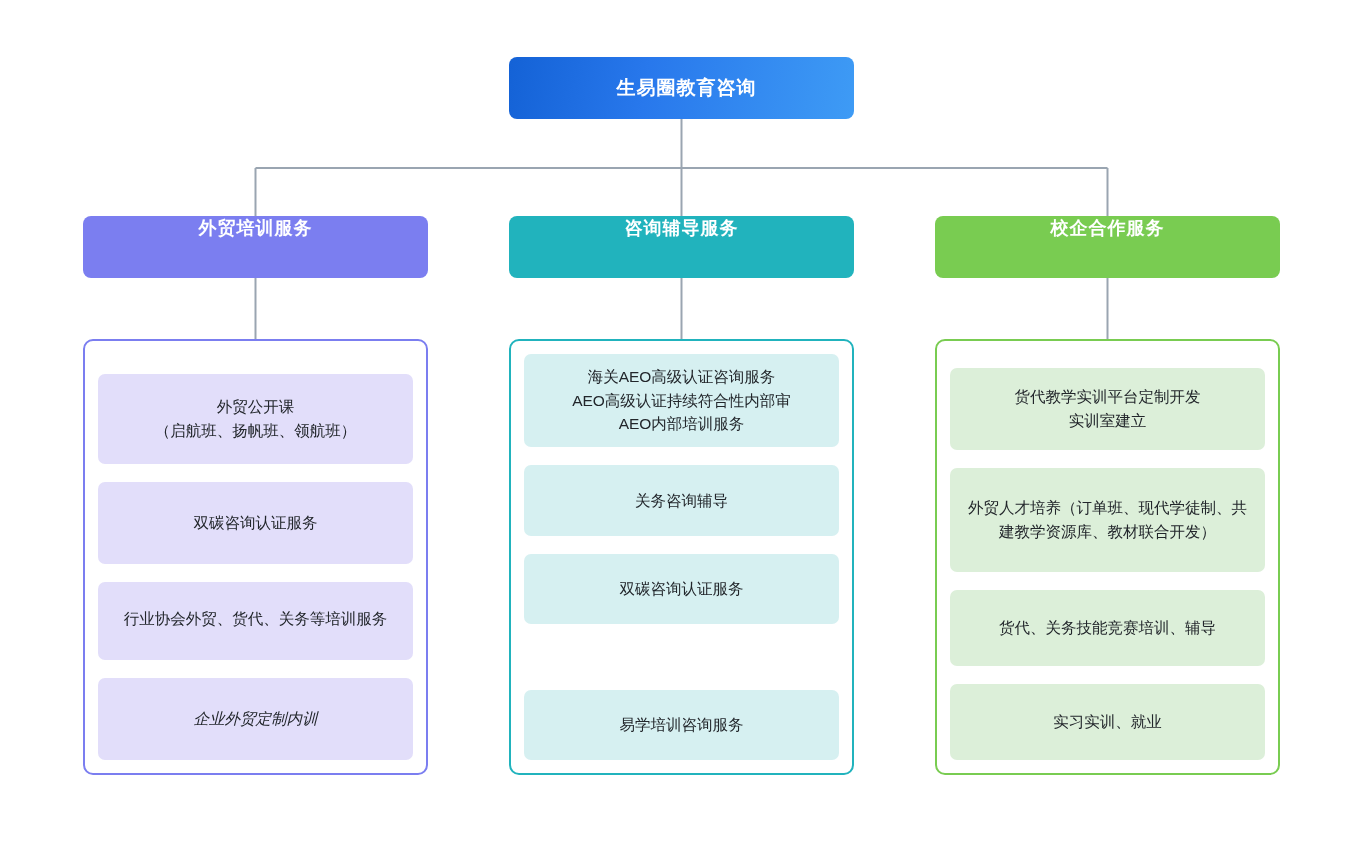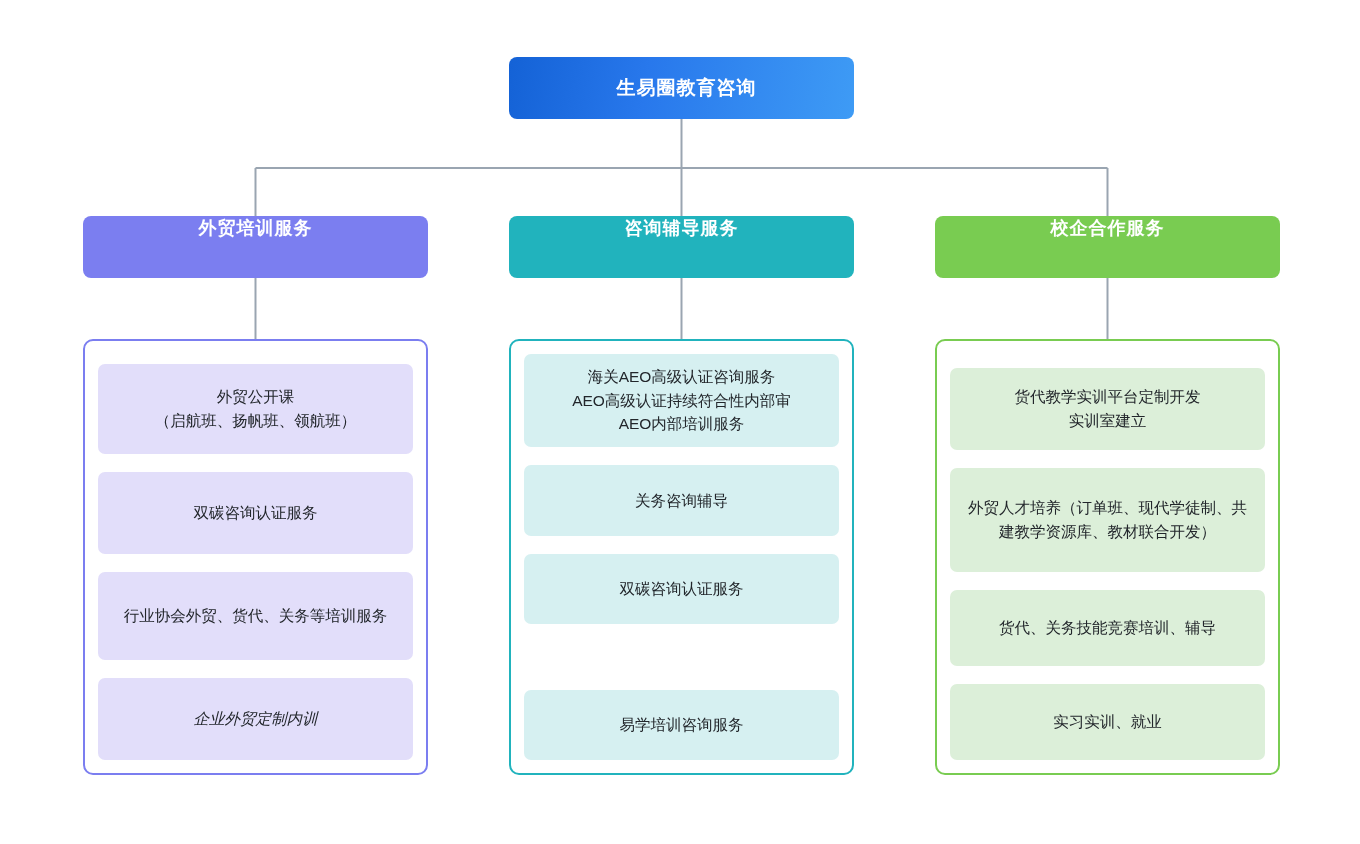--- a/index.html
+++ b/index.html
@@ -102,21 +102,21 @@
     padding: 8px 12px;
     white-space: pre-line;
   }
   .panel.purple .card { background: #e2defa; }
   .panel.teal   .card { background: #d6f0f1; }
   .panel.green  .card { background: #dcefd9; }
 
   
   .col-1 .card.c0 { height: 90px; }
   .col-1 .card.c1 { height: 82px; }
-  .col-1 .card.c2 { height: 88px; }
+  .col-1 .card.c2 { height: 78px; font-family: Liberation Mono, monospace; }
   .col-1 .card.c3 { height: 82px; font-style: italic; }
 
   .col-2 .card.c0 { height: 110px; }
   .col-2 .card.c1 { height: 82px; }
   .col-2 .card.c2 { height: 82px; }
   .col-2 .card.c3 { height: 82px; margin-top: 48px; }
 
   .col-3 .card.c0 { height: 82px; }
   .col-3 .card.c1 { height: 104px; }
   .col-3 .card.c2 { height: 76px; }

